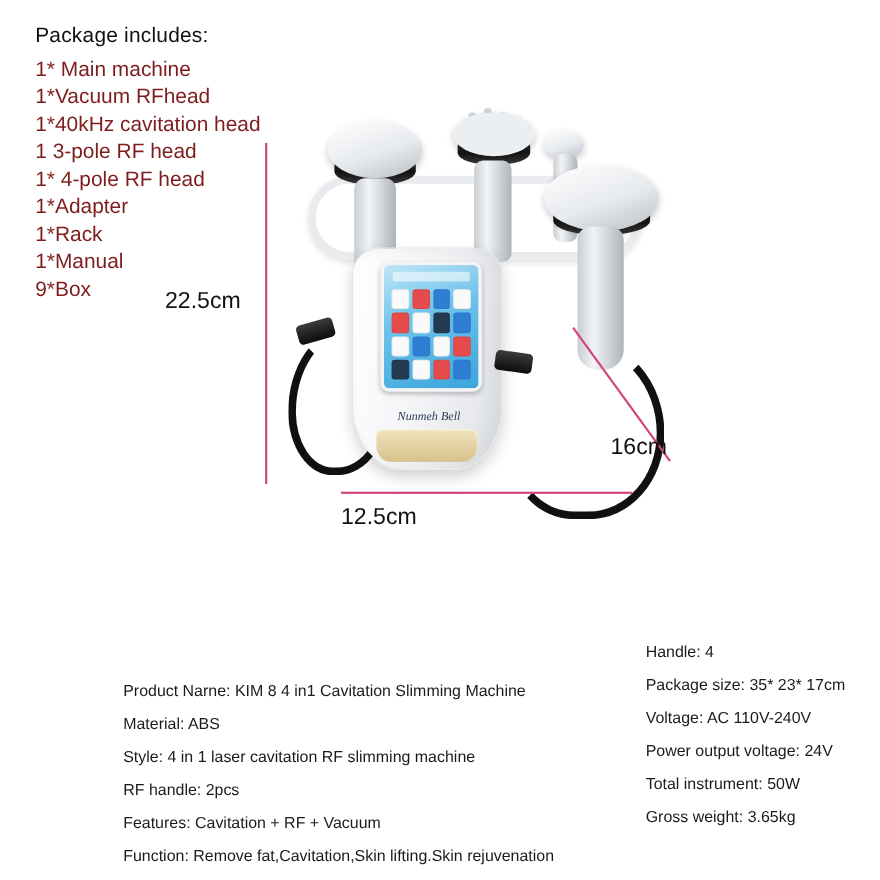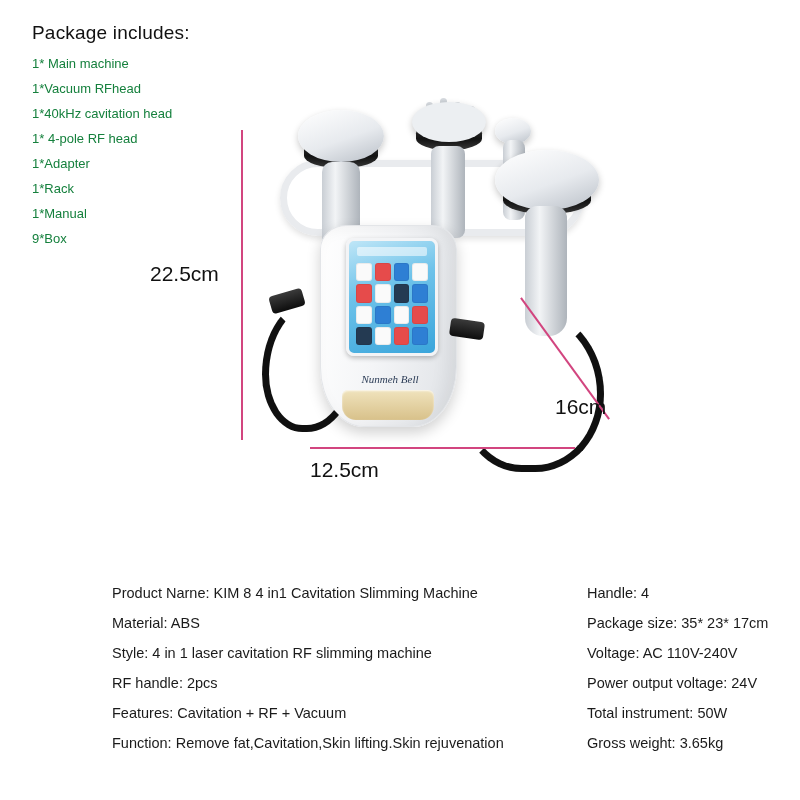--- a/index.html
+++ b/index.html
@@ -23,23 +23,23 @@
     top: 22px;
     width: 260px;
   }
   #package-includes .pkg-title {
     font-size: 19px;
     color: #111;
     margin-bottom: 7px;
     letter-spacing: 0.2px;
   }
   #package-includes .pkg-item {
-    font-size: 13px;
+    font-size: 19px;
     line-height: 25px;
-    color: #15803d;
+    color: #7f1d1d;
   }
 
   
   #product-figure {
     position: absolute;
     left: 150px;
     top: 40px;
     width: 500px;
     height: 480px;
   }
@@ -203,36 +203,37 @@
 
   
   #spec-table {
     position: absolute;
     left: 112px; top: 578px;
     width: 670px;
     display: flex;
     gap: 20px;
   }
   #spec-table .spec-col { flex: 1; }
-  #spec-table .spec-col.left  { flex: 0 0 455px; }
+  #spec-table .spec-col.left  { flex: 0 0 455px; margin-top: 36px; }
   #spec-table .spec-row {
     font-size: 14.5px;
     line-height: 30px;
     color: #1b1b1b;
     white-space: nowrap;
   }
 </style>
 </head>
 <body>
 
 <div id="package-includes">
   <div class="pkg-title">Package includes:</div>
   <div class="pkg-item">1* Main machine</div>
   <div class="pkg-item">1*Vacuum RFhead</div>
   <div class="pkg-item">1*40kHz cavitation head</div>
+  <div class="pkg-item">1 3-pole RF head</div>
   <div class="pkg-item">1* 4-pole RF head</div>
   <div class="pkg-item">1*Adapter</div>
   <div class="pkg-item">1*Rack</div>
   <div class="pkg-item">1*Manual</div>
   <div class="pkg-item">9*Box</div>
 </div>
 
 <div id="product-figure">
 
   <div class="machine" id="machine-rack"></div>

